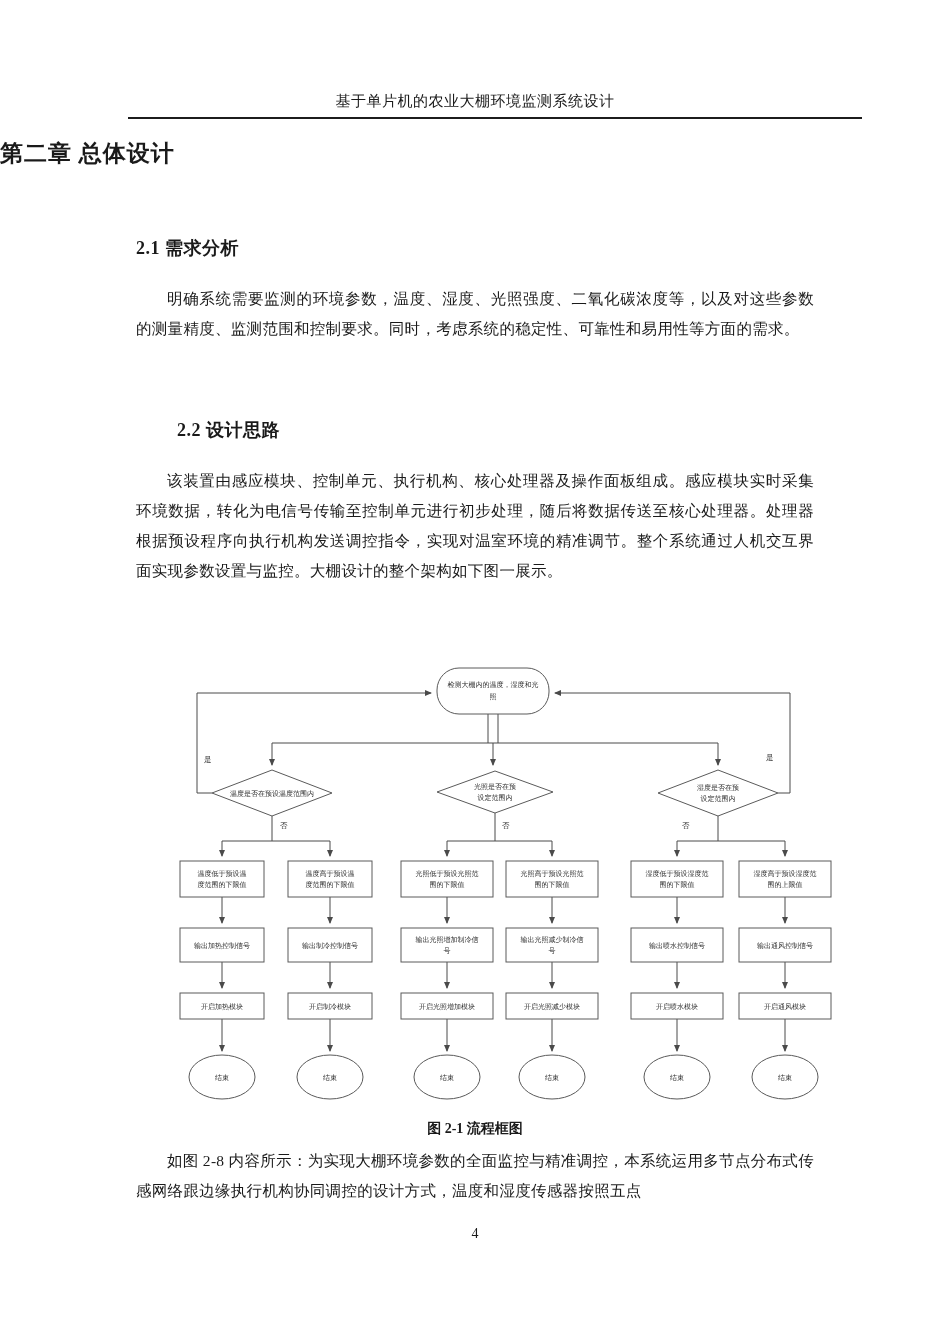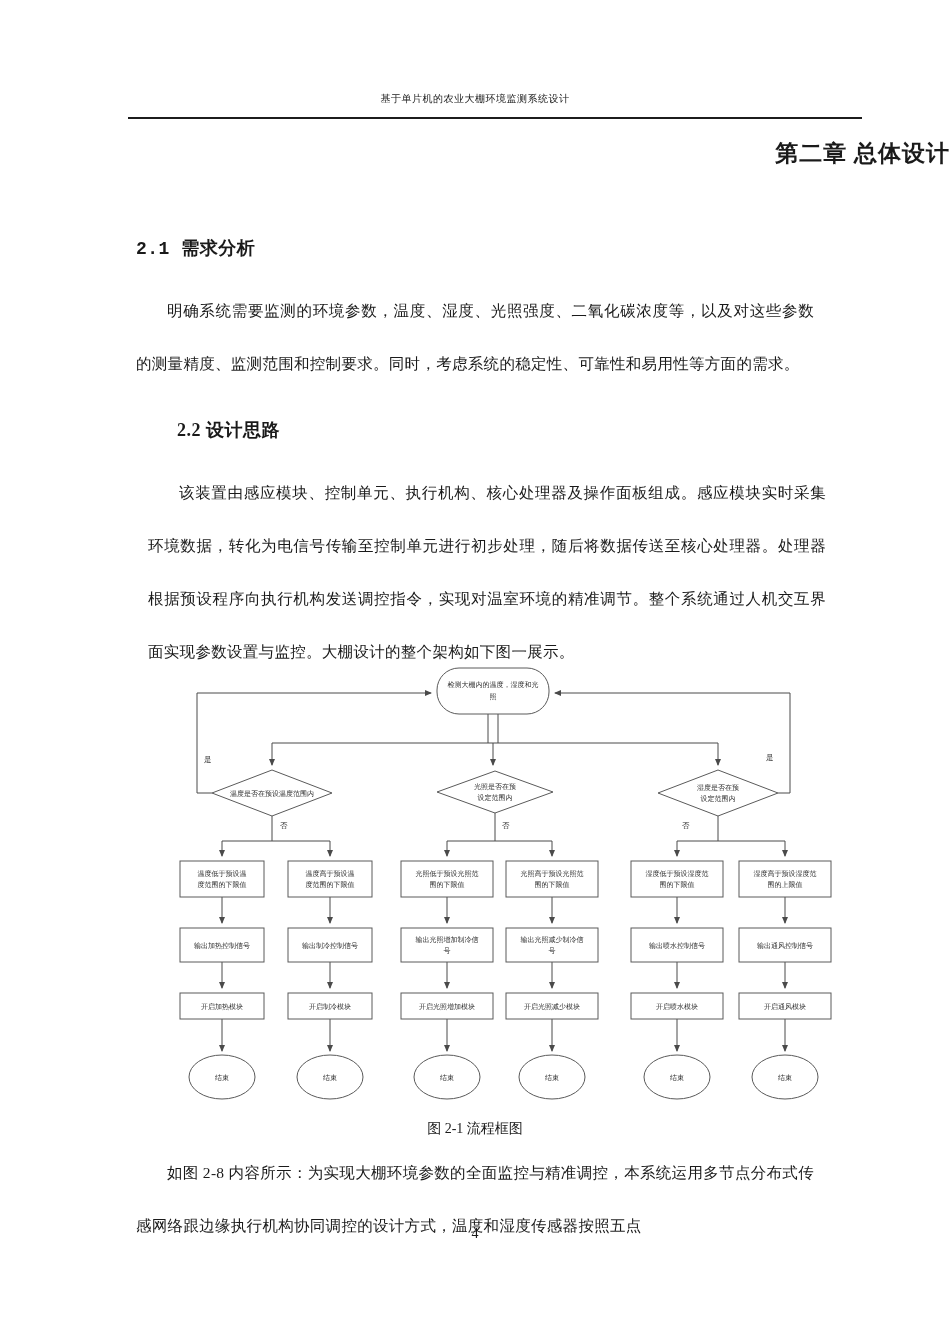--- a/index.html
+++ b/index.html
@@ -2,31 +2,31 @@
 <html><head>
 <meta charset="utf-8">
 <style>
   html,body{margin:0;padding:0;}
   body{
     width:950px;height:1344px;position:relative;background:#ffffff;
     font-family:"Liberation Serif","DejaVu Serif",serif;color:#1a1a1a;
     overflow:hidden;
   }
   .abs{position:absolute;}
-  .header-title{top:92px;left:0;width:100%;text-align:center;font-size:10px;letter-spacing:.5px;}
+  .header-title{top:92px;left:0;width:100%;text-align:center;font-size:15px;letter-spacing:.5px;}
   .header-rule{top:117px;left:128px;width:734px;border-top:2px solid #1c1c1c;height:0;}
-  .chapter-title{top:138px;left:0;width:100%;text-align:right;font-size:23px;font-weight:bold;letter-spacing:1px;}
+  .chapter-title{top:138px;left:0;width:100%;text-align:left;font-size:23px;font-weight:bold;letter-spacing:1px;}
   .sec-head{left:136px;font-size:18px;font-weight:bold;letter-spacing:.5px;}
-  .sec-head.h21{top:236px;font-family:Liberation Mono, monospace;}
+  .sec-head.h21{top:236px;}
   .sec-head.h22{top:418px;margin-left:41px;}
-  .para{left:136px;width:678px;font-size:15.5px;line-height:53px;text-align:justify;text-indent:2em;letter-spacing:.3px;}
+  .para{left:136px;width:678px;font-size:15.5px;line-height:30px;text-align:justify;text-indent:2em;letter-spacing:.3px;}
   .para.p1{top:284px;}
-  .para.p2{top:466px;margin-left:12px;}
+  .para.p2{top:466px;}
   .para.p3{top:1146px;}
-  .fig-caption{top:1120px;left:0;width:100%;text-align:center;font-size:14px;font-weight:normal;}
+  .fig-caption{top:1120px;left:0;width:100%;text-align:center;font-size:14px;font-weight:bold;}
   .page-number{top:1226px;left:0;width:100%;text-align:center;font-size:14px;}
   .flowchart{top:648px;left:130px;}
   svg text{font-family:"DejaVu Sans","Liberation Sans",sans-serif;font-size:7px;fill:#2b2b2b;}
   svg .lbl{font-size:7.5px;}
   svg .shape{fill:#ffffff;stroke:#5a5a5a;stroke-width:1;}
   svg .ln{stroke:#4a4a4a;stroke-width:1;fill:none;}
 </style>
 </head>
 <body>
 

